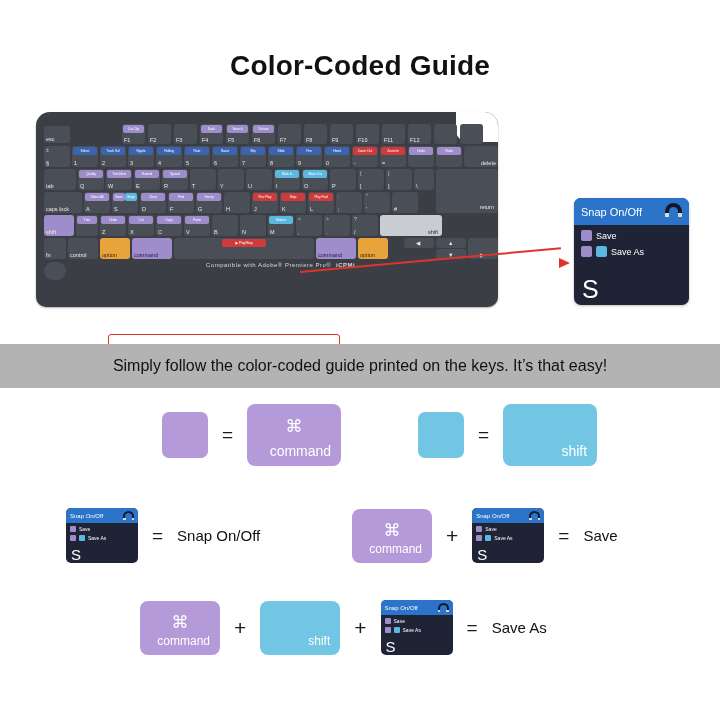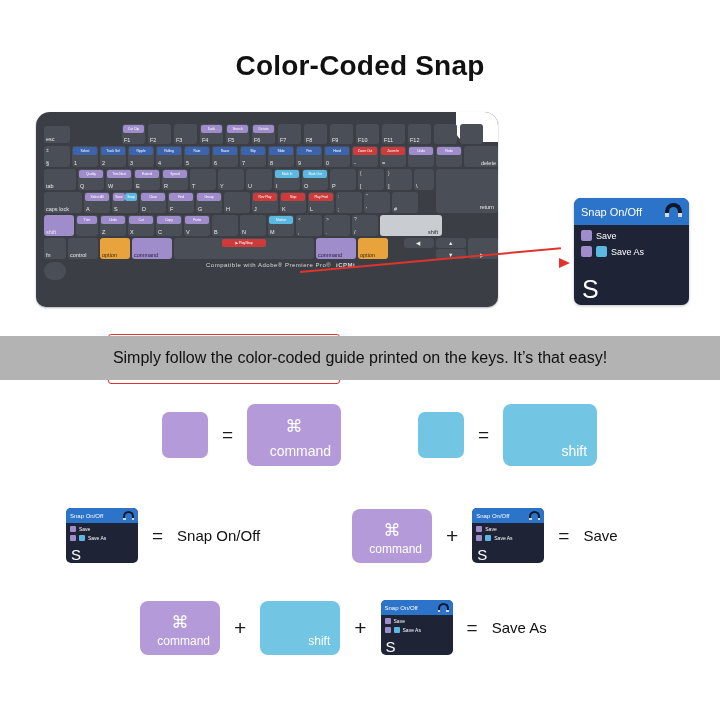--- a/index.html
+++ b/index.html
@@ -229,21 +229,21 @@
     left: 0;
     width: 720px;
     background: #b3b3b3;
     color: #111111;
     font-size: 16px;
     text-align: center;
     display: flex;
     align-items: center;
     justify-content: center;
   }
-  .banner-top { top: 336px; height: 44px; }
+  .banner-top { top: 344px; height: 44px; }
   .banner-bottom { top: 676px; height: 44px; }
 
   
   .legend-area {
     position: absolute;
     top: 392px;
     left: 0;
     width: 720px;
     height: 284px;
   }
@@ -344,21 +344,21 @@
     font-size: 15px;
     font-weight: 300;
     line-height: 1.1;
   }
 </style>
 </head>
 <body>
 
 <div class="page">
 
-  <h1 class="title">Color-Coded Snap</h1>
+  <h1 class="title">Color-Coded Guide</h1>
 
   <div class="keyboard-wrap">
     <div class="keyboard">
       <div class="kb-notch"></div>
 
       <div class="key" style="left:8px;  top:14px; width:26px; height:17px;">
           <span class="legend">esc</span>
         </div>
       <div class="key" style="left:86px; top:12px; width:23px; height:20px;">
           <span class="stripe k-purple">Cut Clip</span>

